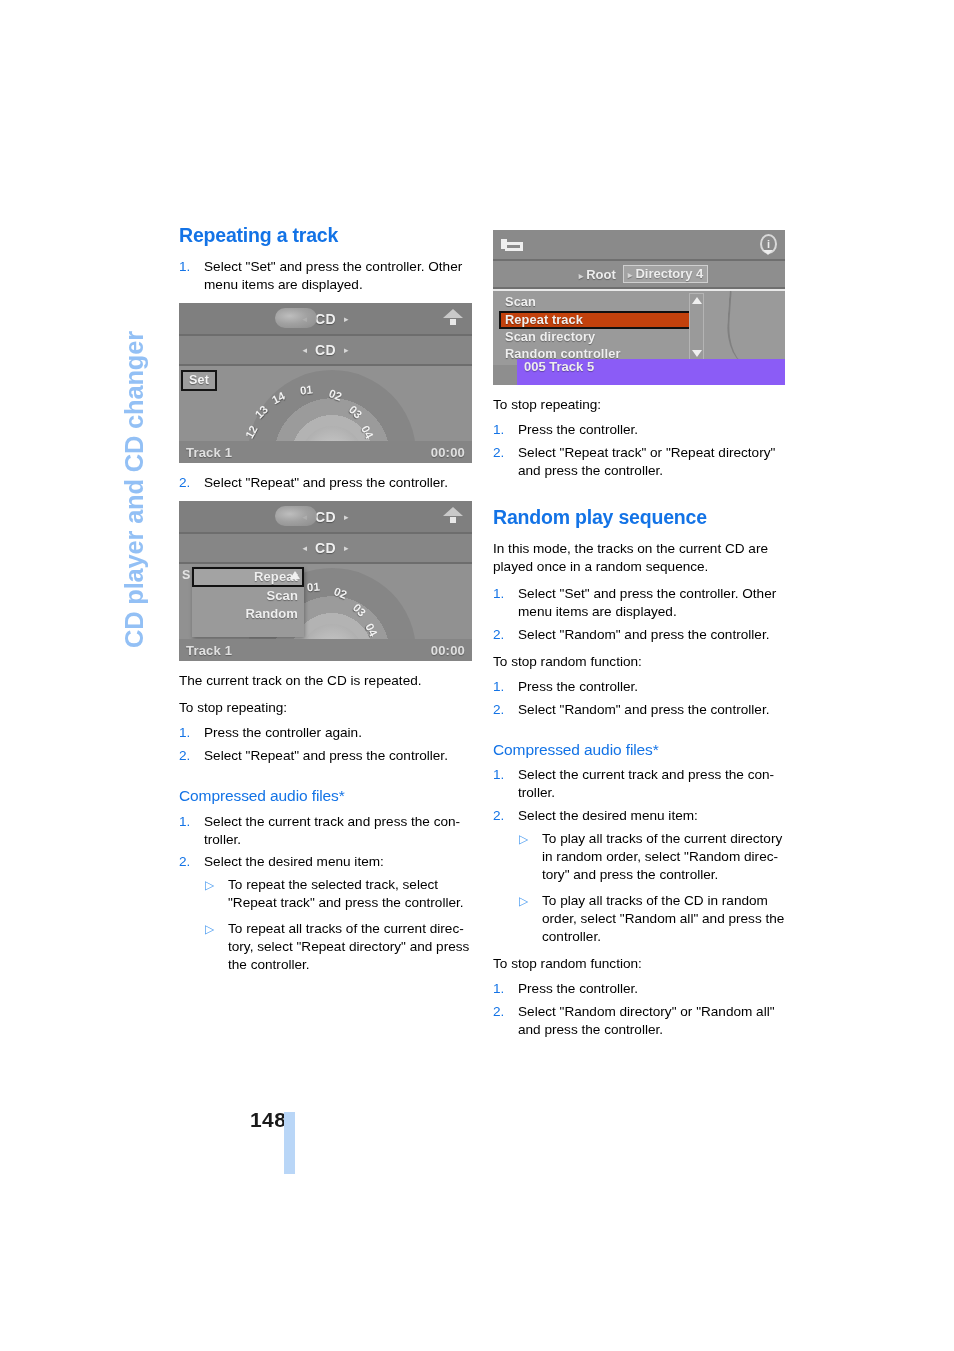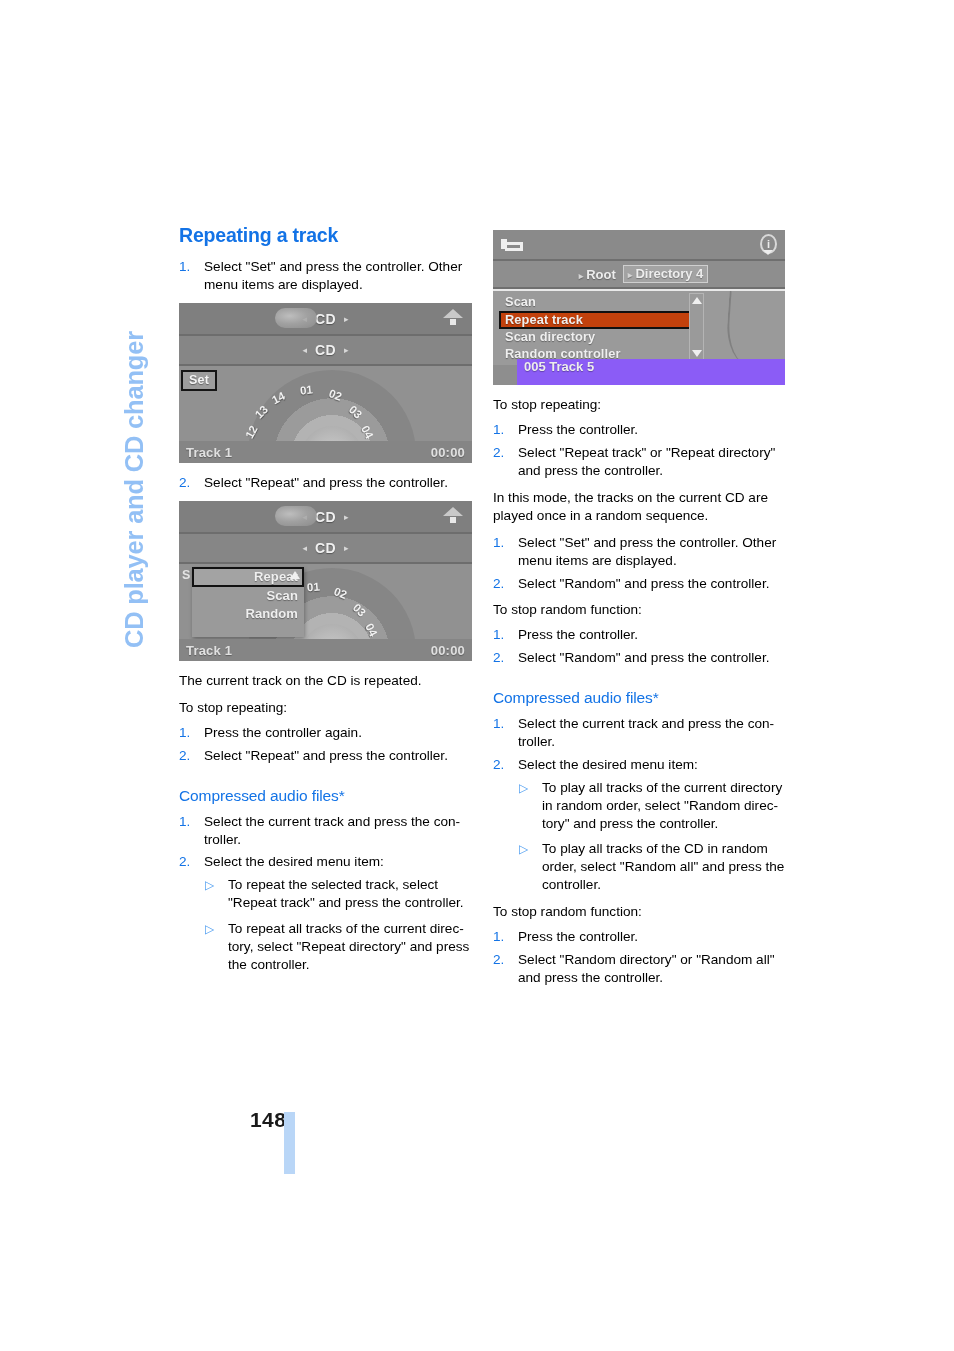--- a/index.html
+++ b/index.html
@@ -677,20 +677,21 @@
       <li>
         <span class="num">1.</span>
         <span>Press the controller.</span>
       </li>
       <li>
         <span class="num">2.</span>
         <span>Select "Repeat track" or "Repeat directory" and press the controller.</span>
       </li>
     </ol>
 
+    <h1 class="section-title" style="margin-top:26px;">Random play sequence</h1>
 
     <p class="body-text">In this mode, the tracks on the current CD are played once in a random sequence.</p>
 
     <ol class="num-list">
       <li>
         <span class="num">1.</span>
         <span>Select "Set" and press the controller. Other menu items are displayed.</span>
       </li>
       <li>
         <span class="num">2.</span>

